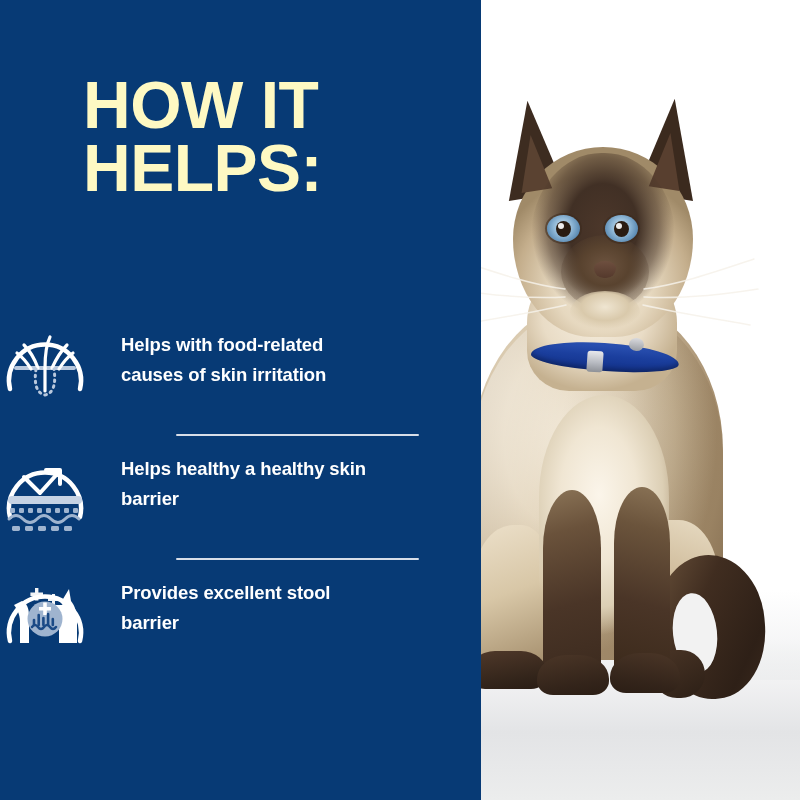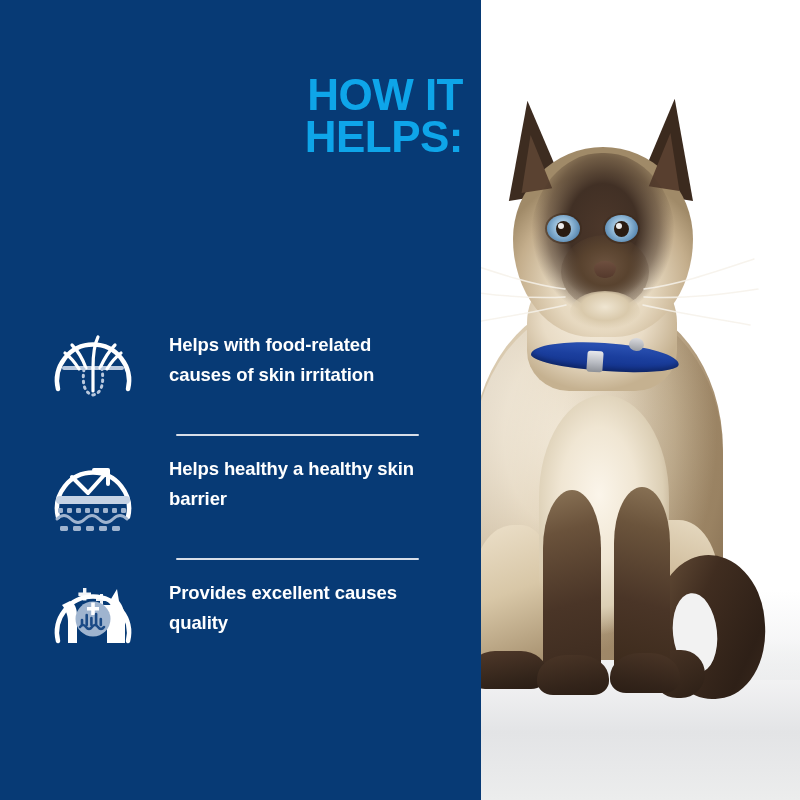--- a/index.html
+++ b/index.html
@@ -281,41 +281,39 @@
     width: 481px;
     height: 800px;
     background: #073a75;
   }
 
   .headline {
     position: absolute;
     left: 83px;
     top: 74px;
     width: 380px;
-    color: #0ea5e9;
-    font-size: 44px;
+    color: #fef9c3;
+    font-size: 66px;
     line-height: 0.96;
     font-weight: bold;
     letter-spacing: -0.5px;
     white-space: pre-line;
-    text-align: right;
   }
 
   .benefits {
     position: absolute;
     left: 0;
     top: 318px;
     width: 481px;
   }
   .benefit {
     position: relative;
     display: flex;
     align-items: flex-start;
     height: 112px;
-    padding-left: 48px;
   }
   .benefit-icon {
     flex: 0 0 auto;
     width: 90px;
     height: 90px;
     margin-top: 5px;
   }
   .benefit-icon svg { display: block; width: 90px; height: 90px; }
   .benefit-text {
     margin-left: 31px;
@@ -476,18 +474,18 @@
             <g stroke="#1b4a86" stroke-width="2.6" fill="none" stroke-linecap="round">
               <path d="M34 54 v-5"></path>
                 <path d="M38.7 54 v-10"></path>
                 <path d="M43.4 54 v-7"></path>
               <path d="M48.1 54 v-11"></path>
                 <path d="M52.8 54 v-6"></path>
             </g>
             <path d="M32 56 q3 -4 6 0 q3 4 6 0 q3 -4 6 0 q3 4 6 0" fill="none" stroke="#1b4a86" stroke-width="2.6" stroke-linecap="round"></path>
           </svg>
         </div>
-        <div class="benefit-text">Provides excellent causes quality</div>
+        <div class="benefit-text">Provides excellent stool barrier</div>
       </div>
 
     </div>
   </div>
 </div>
 
 </body></html>

